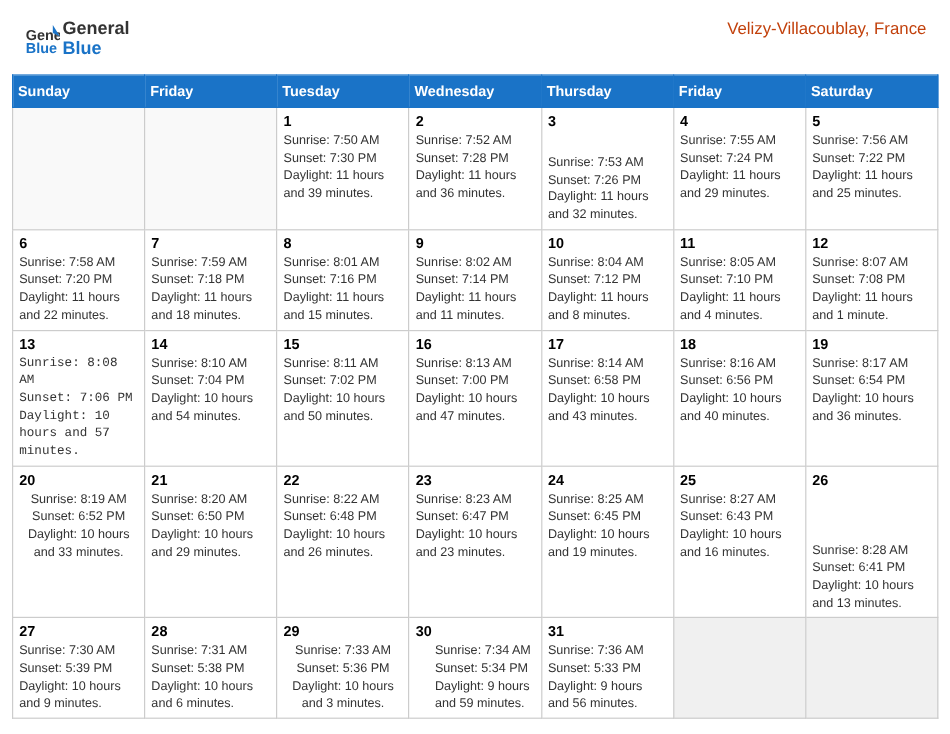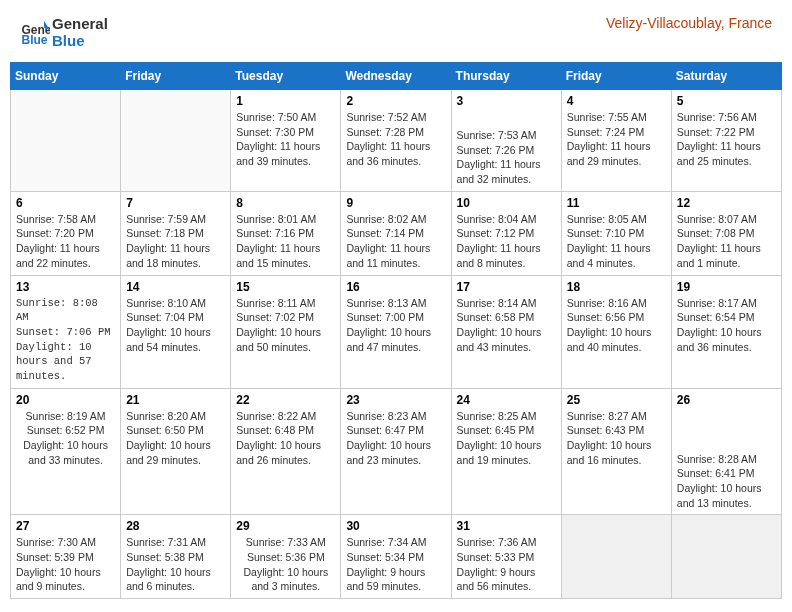--- a/index.html
+++ b/index.html
@@ -291,21 +291,21 @@
 Daylight: 10 hours and 6 minutes.</div>
         </td>
         <td>
           <span class="day-number">29</span>
           <div class="day-info" style="white-space: pre-line; text-align: center;">Sunrise: 7:33 AM
 Sunset: 5:36 PM
 Daylight: 10 hours and 3 minutes.</div>
         </td>
         <td>
           <span class="day-number">30</span>
-          <div class="day-info" style="white-space: pre-line;">Sunrise: 7:34 AM
+          <div class="day-info" style="white-space: pre-line; margin-left: 16px;">Sunrise: 7:34 AM
 Sunset: 5:34 PM
 Daylight: 9 hours and 59 minutes.</div>
         </td>
         <td>
           <span class="day-number">31</span>
           <div class="day-info" style="white-space: pre-line;">Sunrise: 7:36 AM
 Sunset: 5:33 PM
 Daylight: 9 hours and 56 minutes.</div>
         </td>
         <td class="shaded"></td>

